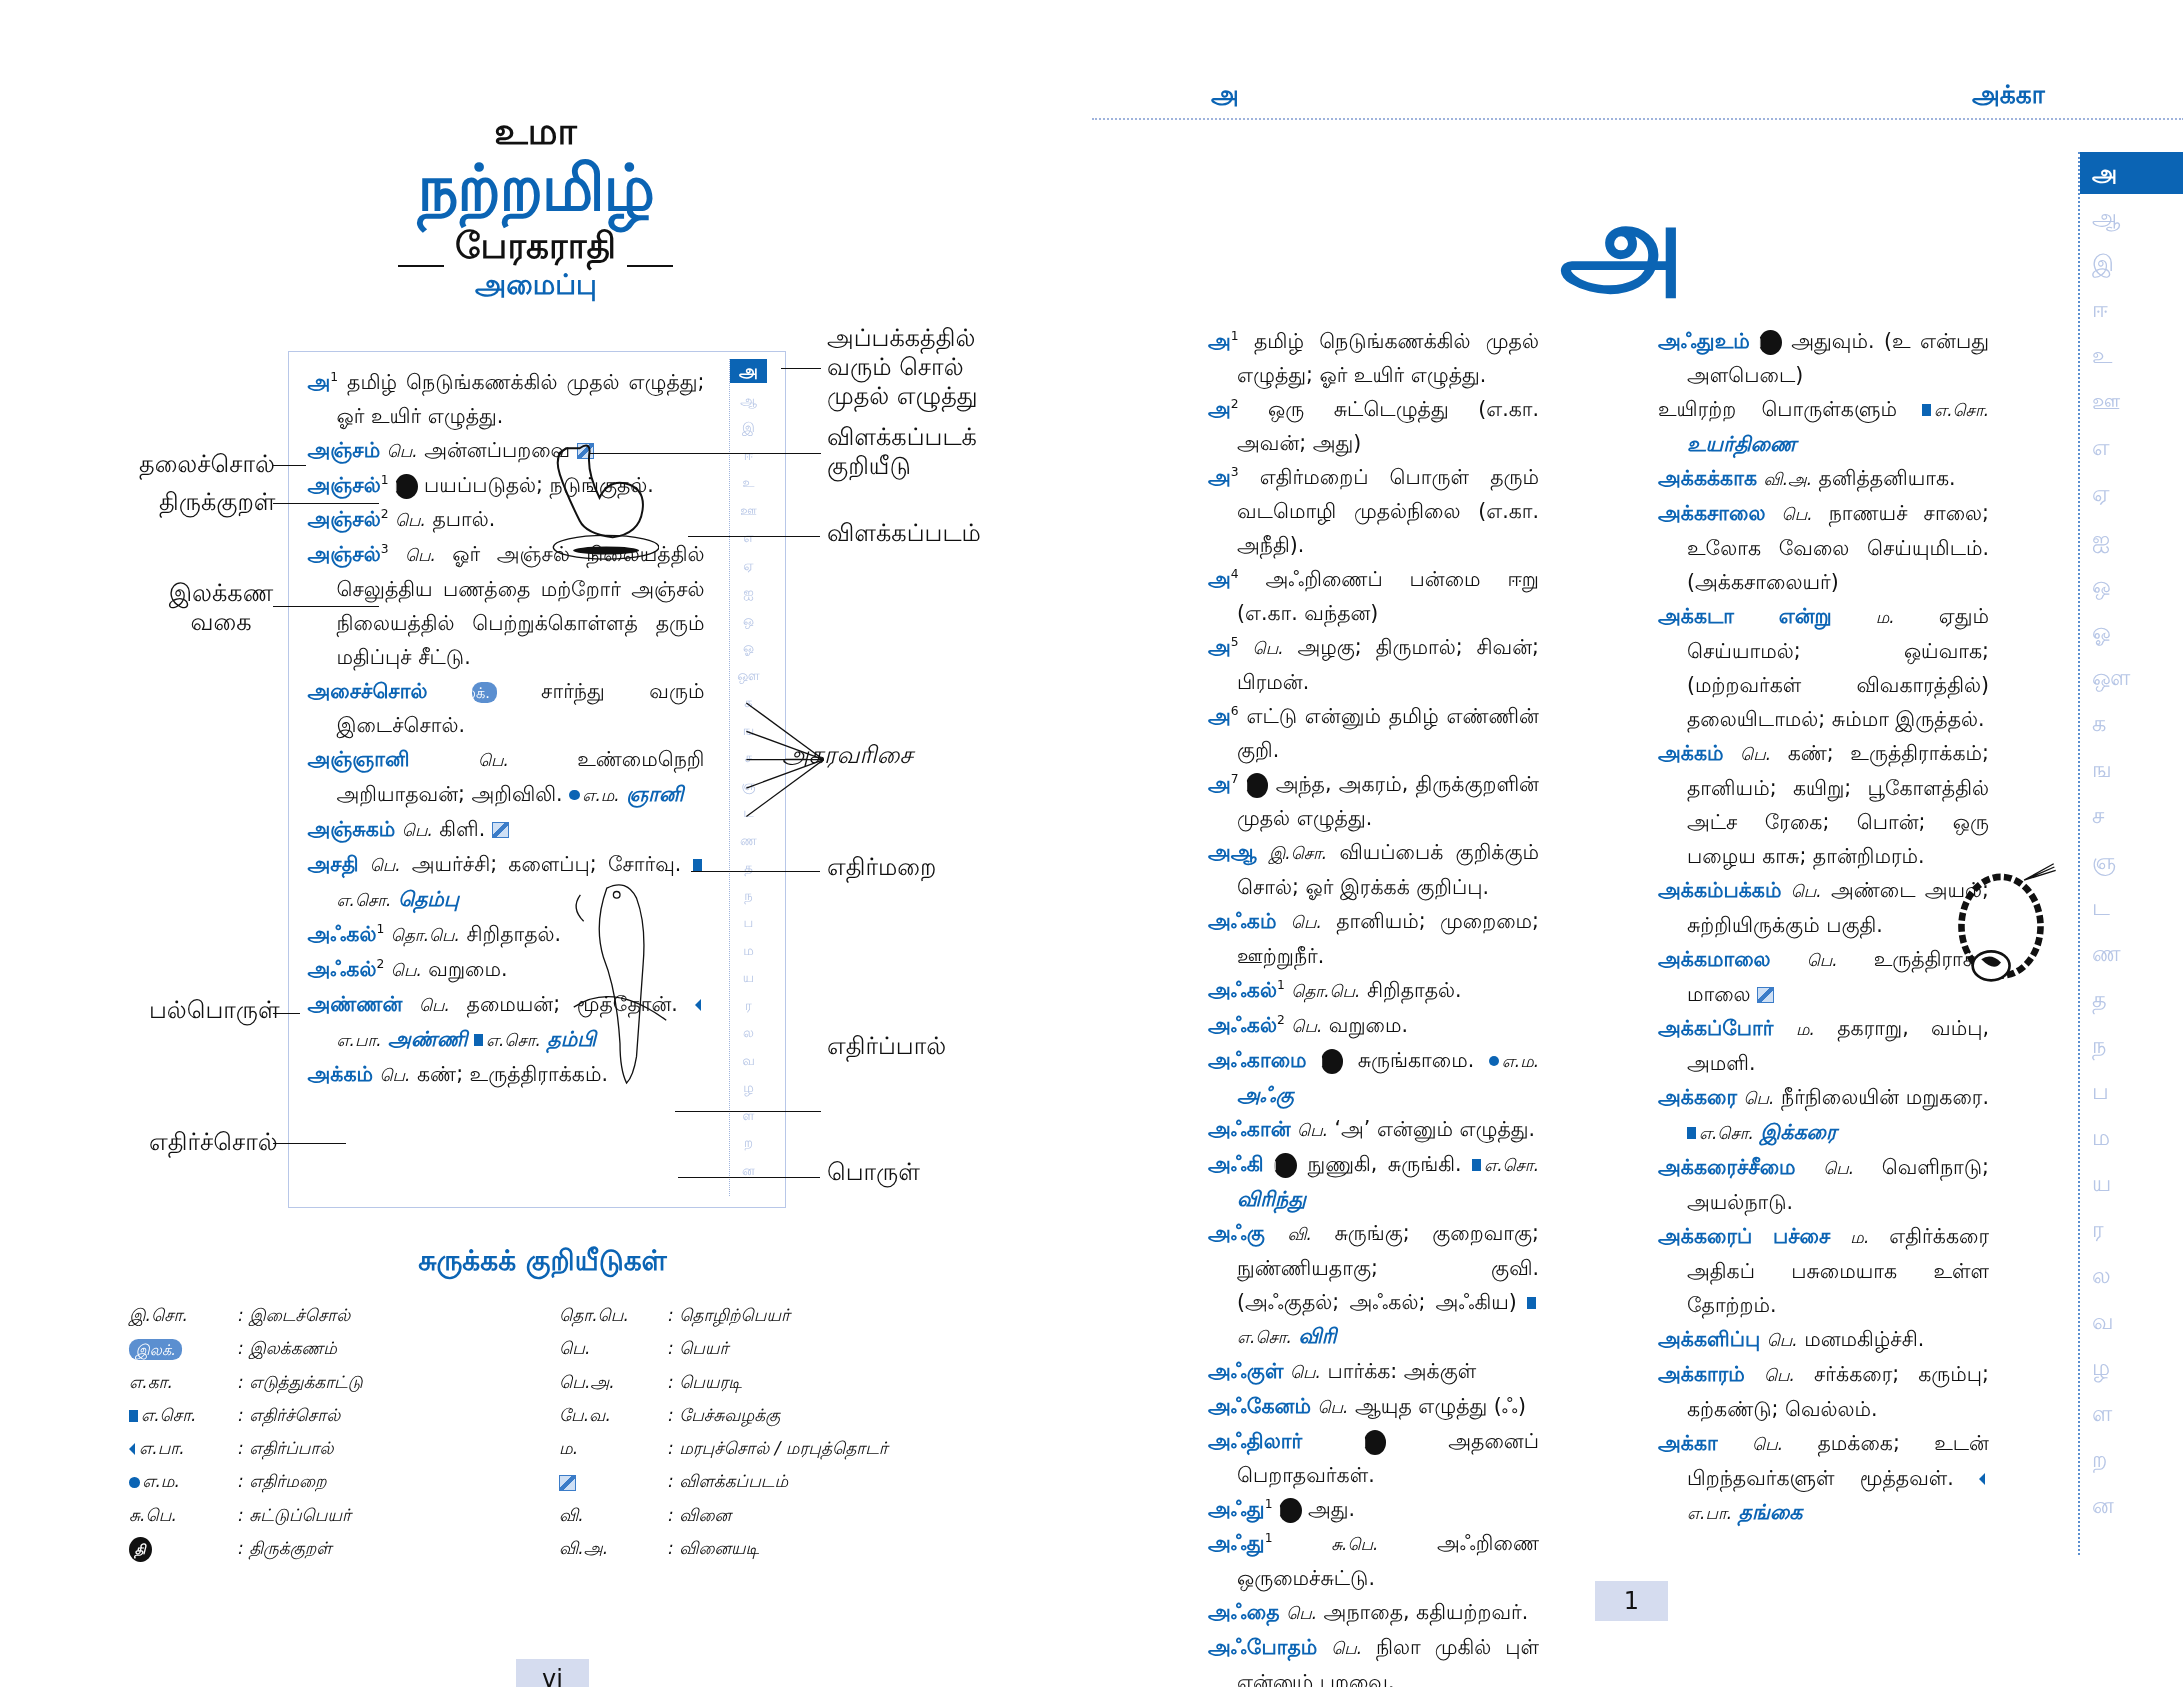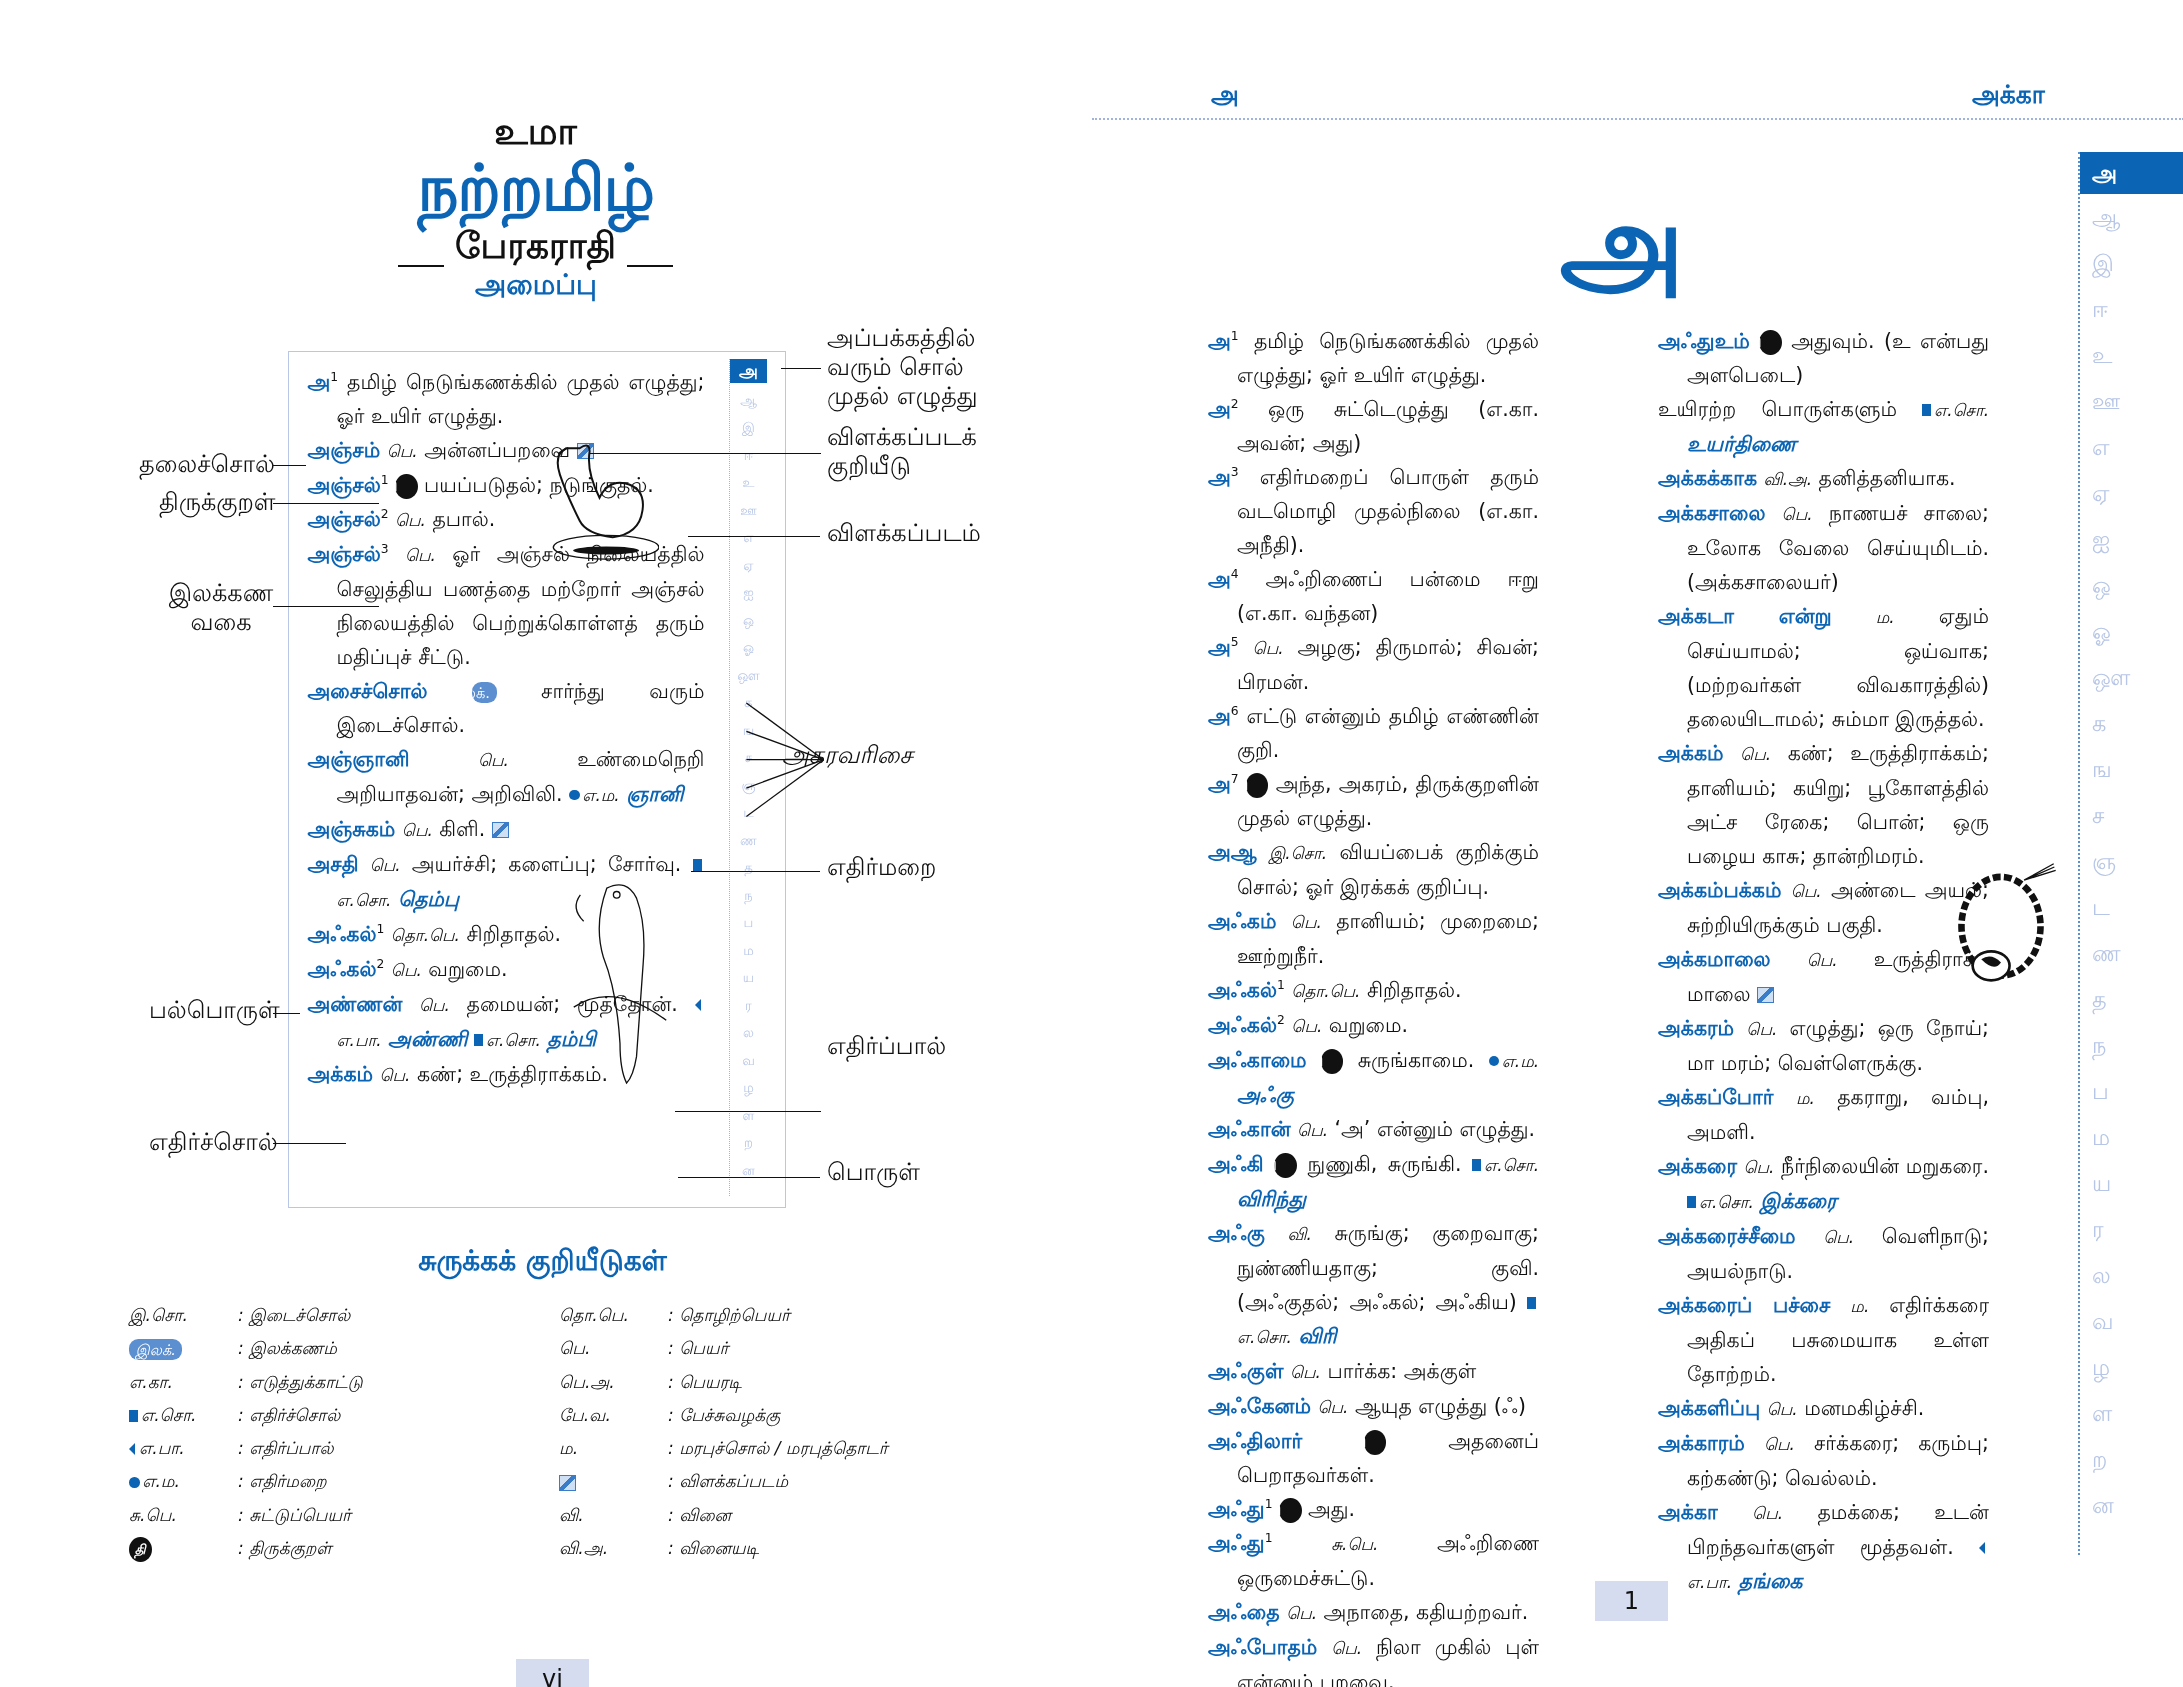--- a/index.html
+++ b/index.html
@@ -287,21 +287,20 @@
     </div>
   <div class="col col2" id="col2">
       <div class="entry"><span class="hw">அஃதுஉம்</span> <span class="thiru-badge">தி</span> <span>அதுவும். (உ என்பது அளபெடை)</span></div>
       <div class="entry"><span>உயிரற்ற பொருள்களும்</span> <span class="sq"></span><span class="abbr">எ.சொ.</span> <span class="blue it" style="font-weight:bold">உயர்திணை</span></div>
       <div class="entry"><span class="hw">அக்கக்காக</span> <span class="abbr">வி.அ.</span> <span>தனித்தனியாக.</span></div>
       <div class="entry"><span class="hw">அக்கசாலை</span> <span class="abbr">பெ.</span> <span>நாணயச் சாலை; உலோக வேலை செய்யுமிடம். (அக்கசாலையர்)</span></div>
       <div class="entry"><span class="hw">அக்கடா என்று</span> <span class="abbr">ம.</span> <span>ஏதும் செய்யாமல்; ஒய்வாக; (மற்றவர்கள் விவகாரத்தில்) தலையிடாமல்; சும்மா இருத்தல்.</span></div>
       <div class="entry"><span class="hw">அக்கம்</span> <span class="abbr">பெ.</span> <span>கண்; உருத்திராக்கம்; தானியம்; கயிறு; பூகோளத்தில் அட்ச ரேகை; பொன்; ஒரு பழைய காசு; தான்றிமரம்.</span></div>
       <div class="entry"><span class="hw">அக்கம்பக்கம்</span> <span class="abbr">பெ.</span> <span>அண்டை அயல்; சுற்றியிருக்கும் பகுதி.</span></div>
       <div class="entry"><span class="hw">அக்கமாலை</span> <span class="abbr">பெ.</span> <span>உருத்திராக்க மாலை</span> <span class="img-icon"></span></div>
-      <div class="entry"><span class="hw">அக்கரம்</span> <span class="abbr">பெ.</span> <span>எழுத்து; ஒரு நோய்; மா மரம்; வெள்ளெருக்கு.</span></div>
       <div class="entry"><span class="hw">அக்கப்போர்</span> <span class="abbr">ம.</span> <span>தகராறு, வம்பு, அமளி.</span></div>
       <div class="entry"><span class="hw">அக்கரை</span> <span class="abbr">பெ.</span> <span>நீர்நிலையின் மறுகரை.</span> <span class="sq"></span><span class="abbr">எ.சொ.</span> <span class="blue it" style="font-weight:bold">இக்கரை</span></div>
       <div class="entry"><span class="hw">அக்கரைச்சீமை</span> <span class="abbr">பெ.</span> <span>வெளிநாடு; அயல்நாடு.</span></div>
       <div class="entry"><span class="hw">அக்கரைப் பச்சை</span> <span class="abbr">ம.</span> <span>எதிர்க்கரை அதிகப் பசுமையாக உள்ள தோற்றம்.</span></div>
       <div class="entry"><span class="hw">அக்களிப்பு</span> <span class="abbr">பெ.</span> <span>மனமகிழ்ச்சி.</span></div>
       <div class="entry"><span class="hw">அக்காரம்</span> <span class="abbr">பெ.</span> <span>சர்க்கரை; கரும்பு; கற்கண்டு; வெல்லம்.</span></div>
       <div class="entry"><span class="hw">அக்கா</span> <span class="abbr">பெ.</span> <span>தமக்கை; உடன் பிறந்தவர்களுள் மூத்தவள்.</span> <span class="tri"></span><span class="abbr">எ.பா.</span> <span class="blue it" style="font-weight:bold">தங்கை</span></div>
     </div>
 
   <svg class="rudraksha" viewBox="0 0 170 190">

